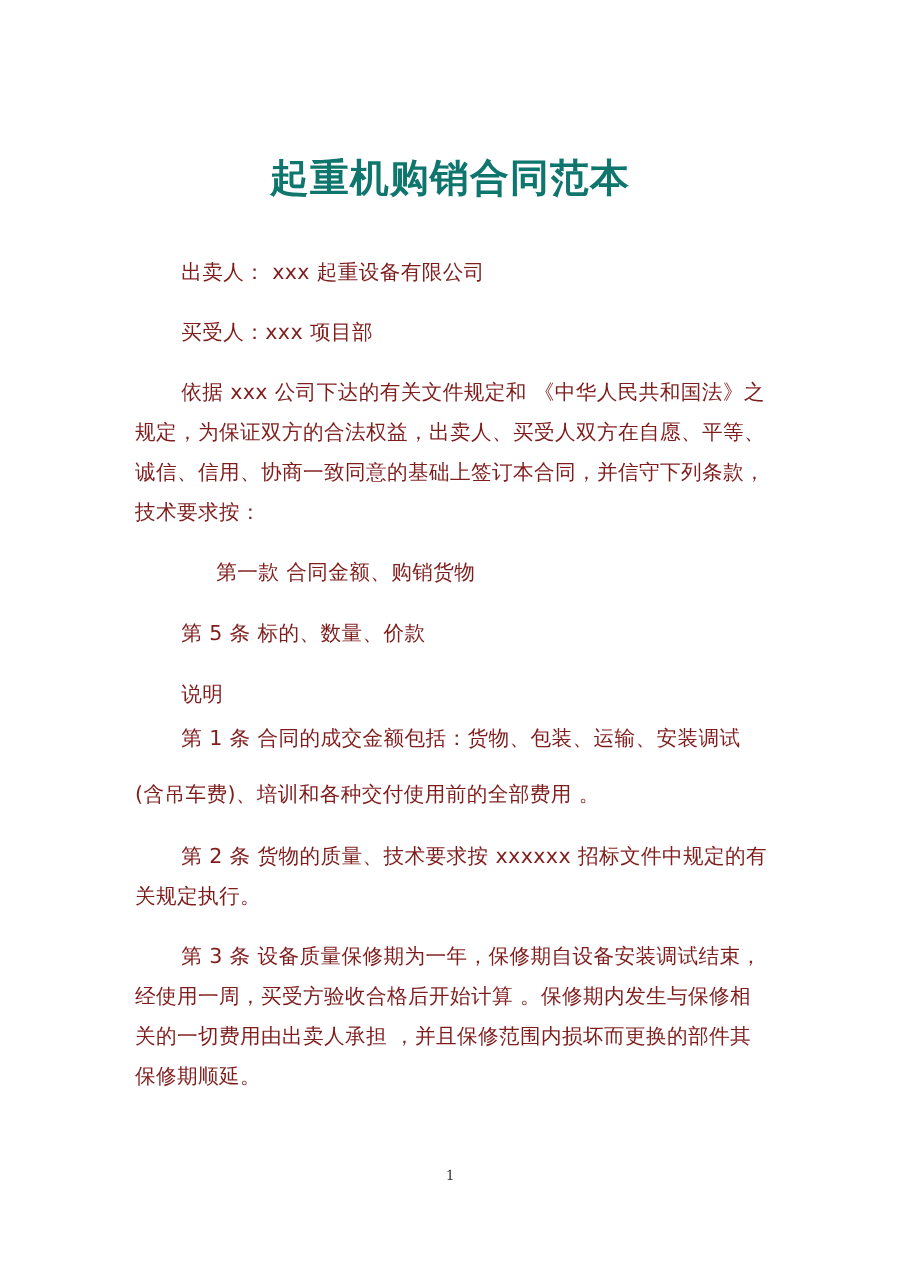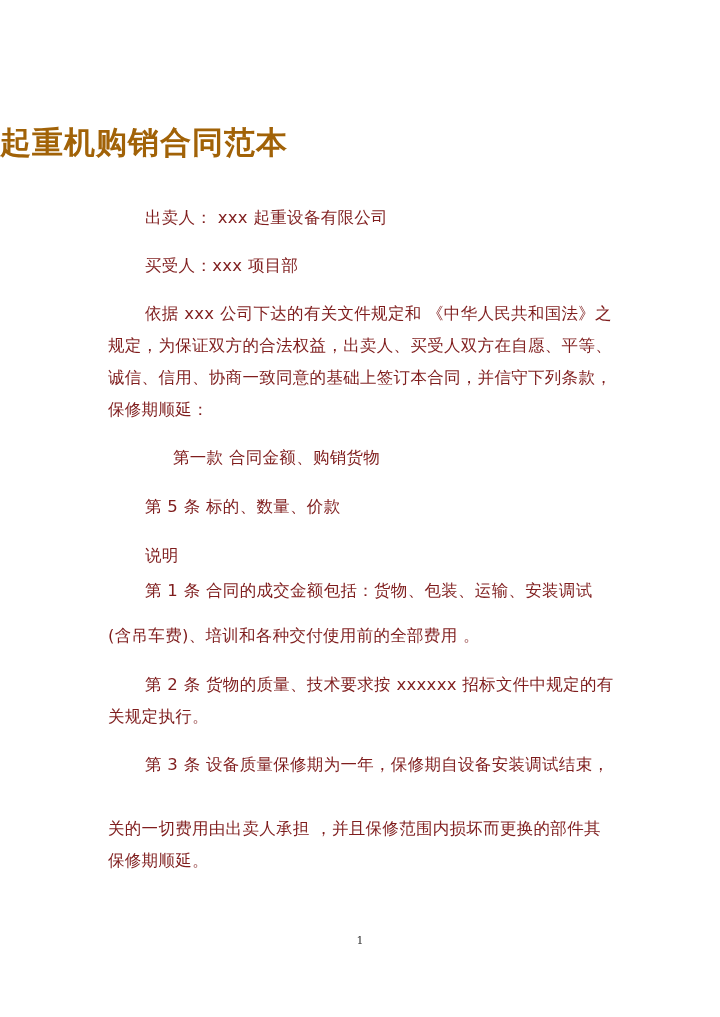--- a/index.html
+++ b/index.html
@@ -19,24 +19,25 @@
       position: absolute;
       left: 0; top: 0;
       width: 720px; height: 1017px;
       background: #ffffff;
     }
     .title {
       position: absolute;
       top: 122px;
       left: 0;
       width: 720px;
+      text-align: center;
       font-size: 31px;
       font-weight: bold;
       letter-spacing: 1px;
-      color: #a16207;
+      color: #0f766e;
     }
     .line {
       position: absolute;
       left: 108px;
       font-size: 16.5px;
       white-space: nowrap;
       color: #7f1d1d;
       letter-spacing: 0.3px;
     }
     .indent { left: 145px; }
@@ -56,30 +57,31 @@
 
 <div class="page">
   <div class="title">起重机购销合同范本</div>
 
   <div class="line indent" style="top:207px;">出卖人：  xxx 起重设备有限公司</div>
   <div class="line indent" style="top:303px;">依据 xxx 公司下达的有关文件规定和 《中华人民共和国法》之</div>
 
   <div class="line indent" style="top:255px;">买受人：xxx 项目部</div>
   <div class="line" style="top:335px;">规定，为保证双方的合法权益，出卖人、买受人双方在自愿、平等、</div>
   <div class="line" style="top:367px;">诚信、信用、协商一致同意的基础上签订本合同，并信守下列条款，</div>
-  <div class="line" style="top:399px;">保修期顺延：</div>
+  <div class="line" style="top:399px;">技术要求按：</div>
 
   <div class="line indent" style="top:447px;margin-left:28px;">第一款  合同金额、购销货物</div>
   <div class="line indent" style="top:496px;">第 5 条  标的、数量、价款</div>
   <div class="line indent" style="top:545px;">说明</div>
 
   <div class="line indent" style="top:580px;text-align:center;">第 1 条  合同的成交金额包括：货物、包装、运输、安装调试</div>
   <div class="line" style="top:625px;">(含吊车费)、培训和各种交付使用前的全部费用 。</div>
 
   <div class="line indent" style="top:674px;">第 2 条  货物的质量、技术要求按 xxxxxx 招标文件中规定的有</div>
   <div class="line" style="top:706px;">关规定执行。</div>
 
   <div class="line indent" style="top:754px;">第 3 条  设备质量保修期为一年，保修期自设备安装调试结束，</div>
+  <div class="line" style="top:786px;">经使用一周，买受方验收合格后开始计算 。保修期内发生与保修相</div>
   <div class="line" style="top:818px;">关的一切费用由出卖人承担 ，并且保修范围内损坏而更换的部件其</div>
   <div class="line" style="top:850px;">保修期顺延。</div>
 
   <div class="page-number">1</div>
 </div>
 
 </body></html>

